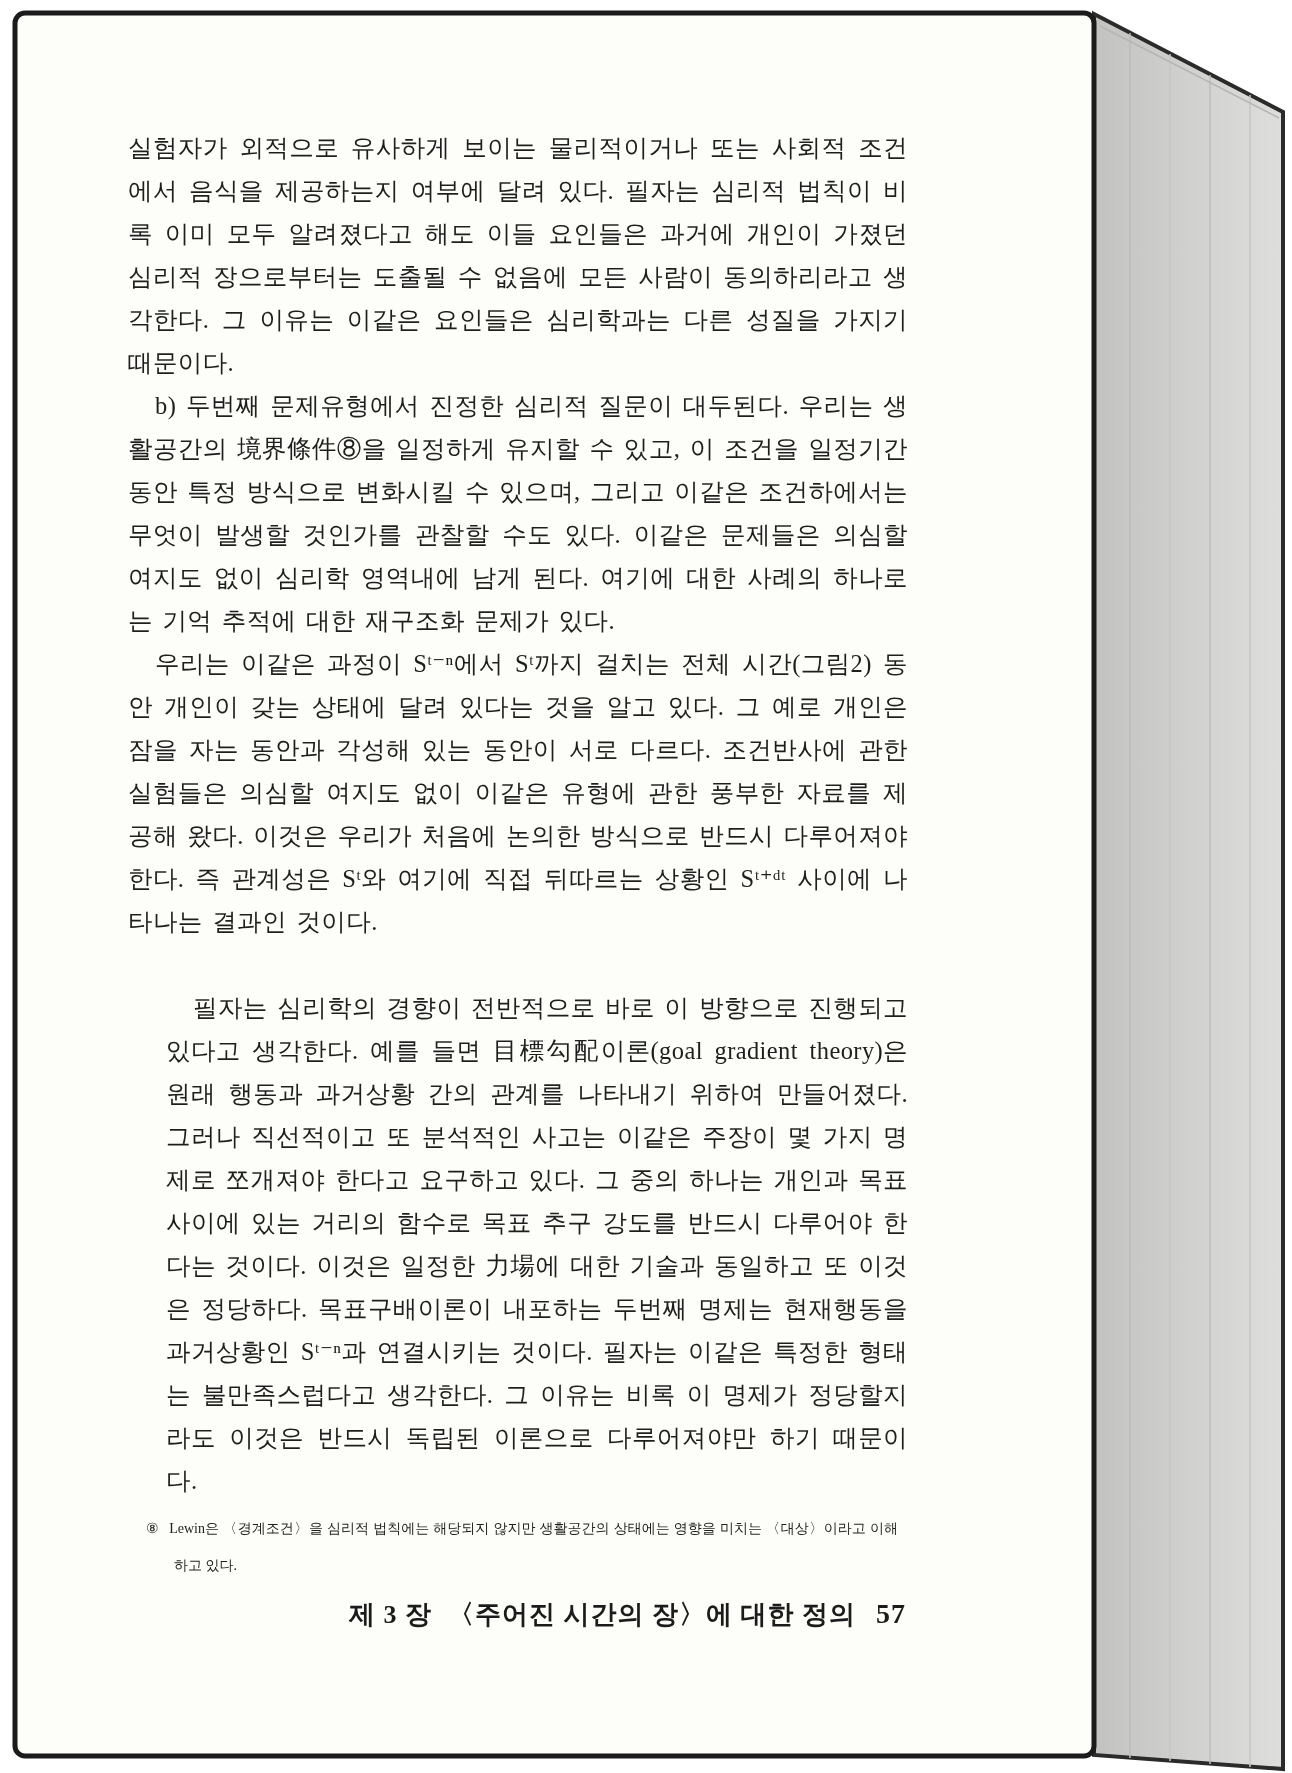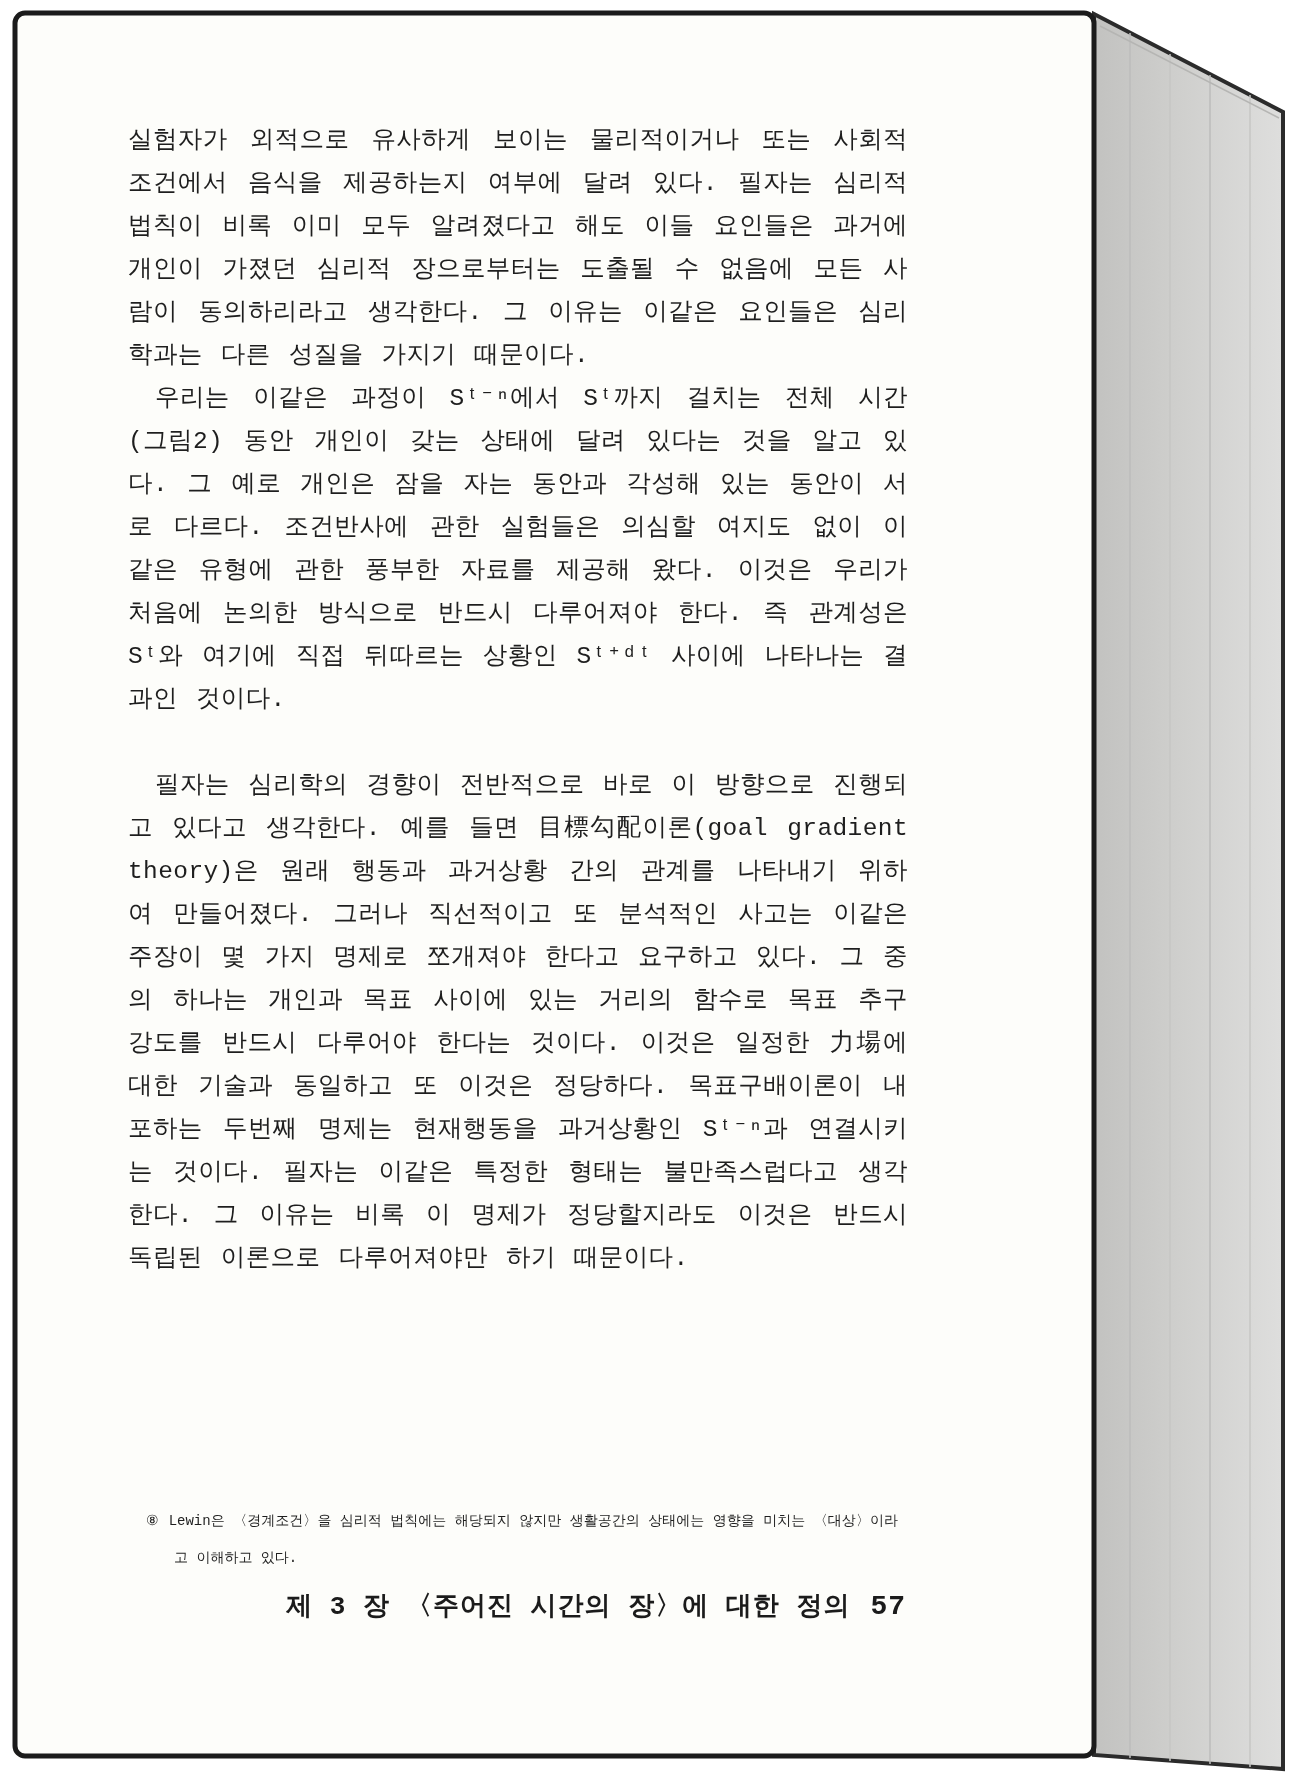--- a/index.html
+++ b/index.html
@@ -11,38 +11,38 @@
     background: #ffffff;
     overflow: hidden;
     font-family: "Liberation Serif", "DejaVu Serif", serif;
     color: #1d1d1d;
   }
   .frame {
     position: absolute;
     left: 0; top: 0;
     width: 1292px; height: 1773px;
   }
-  .content { position: absolute; left: 0; top: 9px; width: 1292px; height: 1400px; font-family: Liberation Mono, monospace; }
+  .content { position: absolute; left: 0; top: 16px; width: 1292px; height: 1400px; }
 
   .body-text {
     position: absolute;
     left: 128px;
     top: 110px;
     width: 780px;
     font-size: 24.5px;
     line-height: 43px;
     letter-spacing: 0.4px;
     word-spacing: 3px;
     text-align: justify;
     font-weight: 500;
     color: #1e1e1e;
   }
   .para { margin: 0; }
   .para.indent { text-indent: 27px; }
-  .para.gap { margin-top: 43px; }
+  .para.gap { margin-top: 43px; margin-left: 38px; }
 
   .footnote {
     position: absolute;
     left: 128px;
     top: 1494px;
     width: 770px;
     font-size: 14px;
     line-height: 37px;
     text-align: justify;
     padding-left: 46px;
@@ -90,20 +90,21 @@
     <line x1="1250" y1="95" x2="1250" y2="1767" stroke="#c6c6c4" stroke-width="1.5"></line>
     <line x1="1100" y1="26" x2="1279" y2="118" stroke="#b5b5b3" stroke-width="1.5"></line>
 
     <rect x="15" y="13" width="1079" height="1743" rx="10" fill="#fdfdfa" stroke="#1b1b1b" stroke-width="5"></rect>
   </svg>
 
   <div class="content">
 
     <div class="body-text">
       <p class="para">실험자가 외적으로 유사하게 보이는 물리적이거나 또는 사회적 조건에서 음식을 제공하는지 여부에 달려 있다. 필자는 심리적 법칙이 비록 이미 모두 알려졌다고 해도 이들 요인들은 과거에 개인이 가졌던 심리적 장으로부터는 도출될 수 없음에 모든 사람이 동의하리라고 생각한다. 그 이유는 이같은 요인들은 심리학과는 다른 성질을 가지기 때문이다.</p>
+      <p class="para indent">b) 두번째 문제유형에서 진정한 심리적 질문이 대두된다. 우리는 생활공간의 境界條件⑧을 일정하게 유지할 수 있고, 이 조건을 일정기간 동안 특정 방식으로 변화시킬 수 있으며, 그리고 이같은 조건하에서는 무엇이 발생할 것인가를 관찰할 수도 있다. 이같은 문제들은 의심할 여지도 없이 심리학 영역내에 남게 된다. 여기에 대한 사례의 하나로는 기억 추적에 대한 재구조화 문제가 있다.</p>
       <p class="para indent">우리는 이같은 과정이 Sᵗ⁻ⁿ에서 Sᵗ까지 걸치는 전체 시간(그림2) 동안 개인이 갖는 상태에 달려 있다는 것을 알고 있다. 그 예로 개인은 잠을 자는 동안과 각성해 있는 동안이 서로 다르다. 조건반사에 관한 실험들은 의심할 여지도 없이 이같은 유형에 관한 풍부한 자료를 제공해 왔다. 이것은 우리가 처음에 논의한 방식으로 반드시 다루어져야 한다. 즉 관계성은 Sᵗ와 여기에 직접 뒤따르는 상황인 Sᵗ⁺ᵈᵗ 사이에 나타나는 결과인 것이다.</p>
       <p class="para indent gap">필자는 심리학의 경향이 전반적으로 바로 이 방향으로 진행되고 있다고 생각한다. 예를 들면 目標勾配이론(goal gradient theory)은 원래 행동과 과거상황 간의 관계를 나타내기 위하여 만들어졌다. 그러나 직선적이고 또 분석적인 사고는 이같은 주장이 몇 가지 명제로 쪼개져야 한다고 요구하고 있다. 그 중의 하나는 개인과 목표 사이에 있는 거리의 함수로 목표 추구 강도를 반드시 다루어야 한다는 것이다. 이것은 일정한 力場에 대한 기술과 동일하고 또 이것은 정당하다. 목표구배이론이 내포하는 두번째 명제는 현재행동을 과거상황인 Sᵗ⁻ⁿ과 연결시키는 것이다. 필자는 이같은 특정한 형태는 불만족스럽다고 생각한다. 그 이유는 비록 이 명제가 정당할지라도 이것은 반드시 독립된 이론으로 다루어져야만 하기 때문이다.</p>
     </div>
 
     <div class="footnote">
       <span class="fn-marker">⑧</span><span>Lewin은 〈경계조건〉을 심리적 법칙에는 해당되지 않지만 생활공간의 상태에는 영향을 미치는 〈대상〉이라고 이해하고 있다.</span>
     </div>
 
     <div class="footer">
       <span class="f-ch">제 3 장</span><span class="f-title">〈주어진 시간의 장〉에 대한 정의</span><span class="pagenum">57</span>

